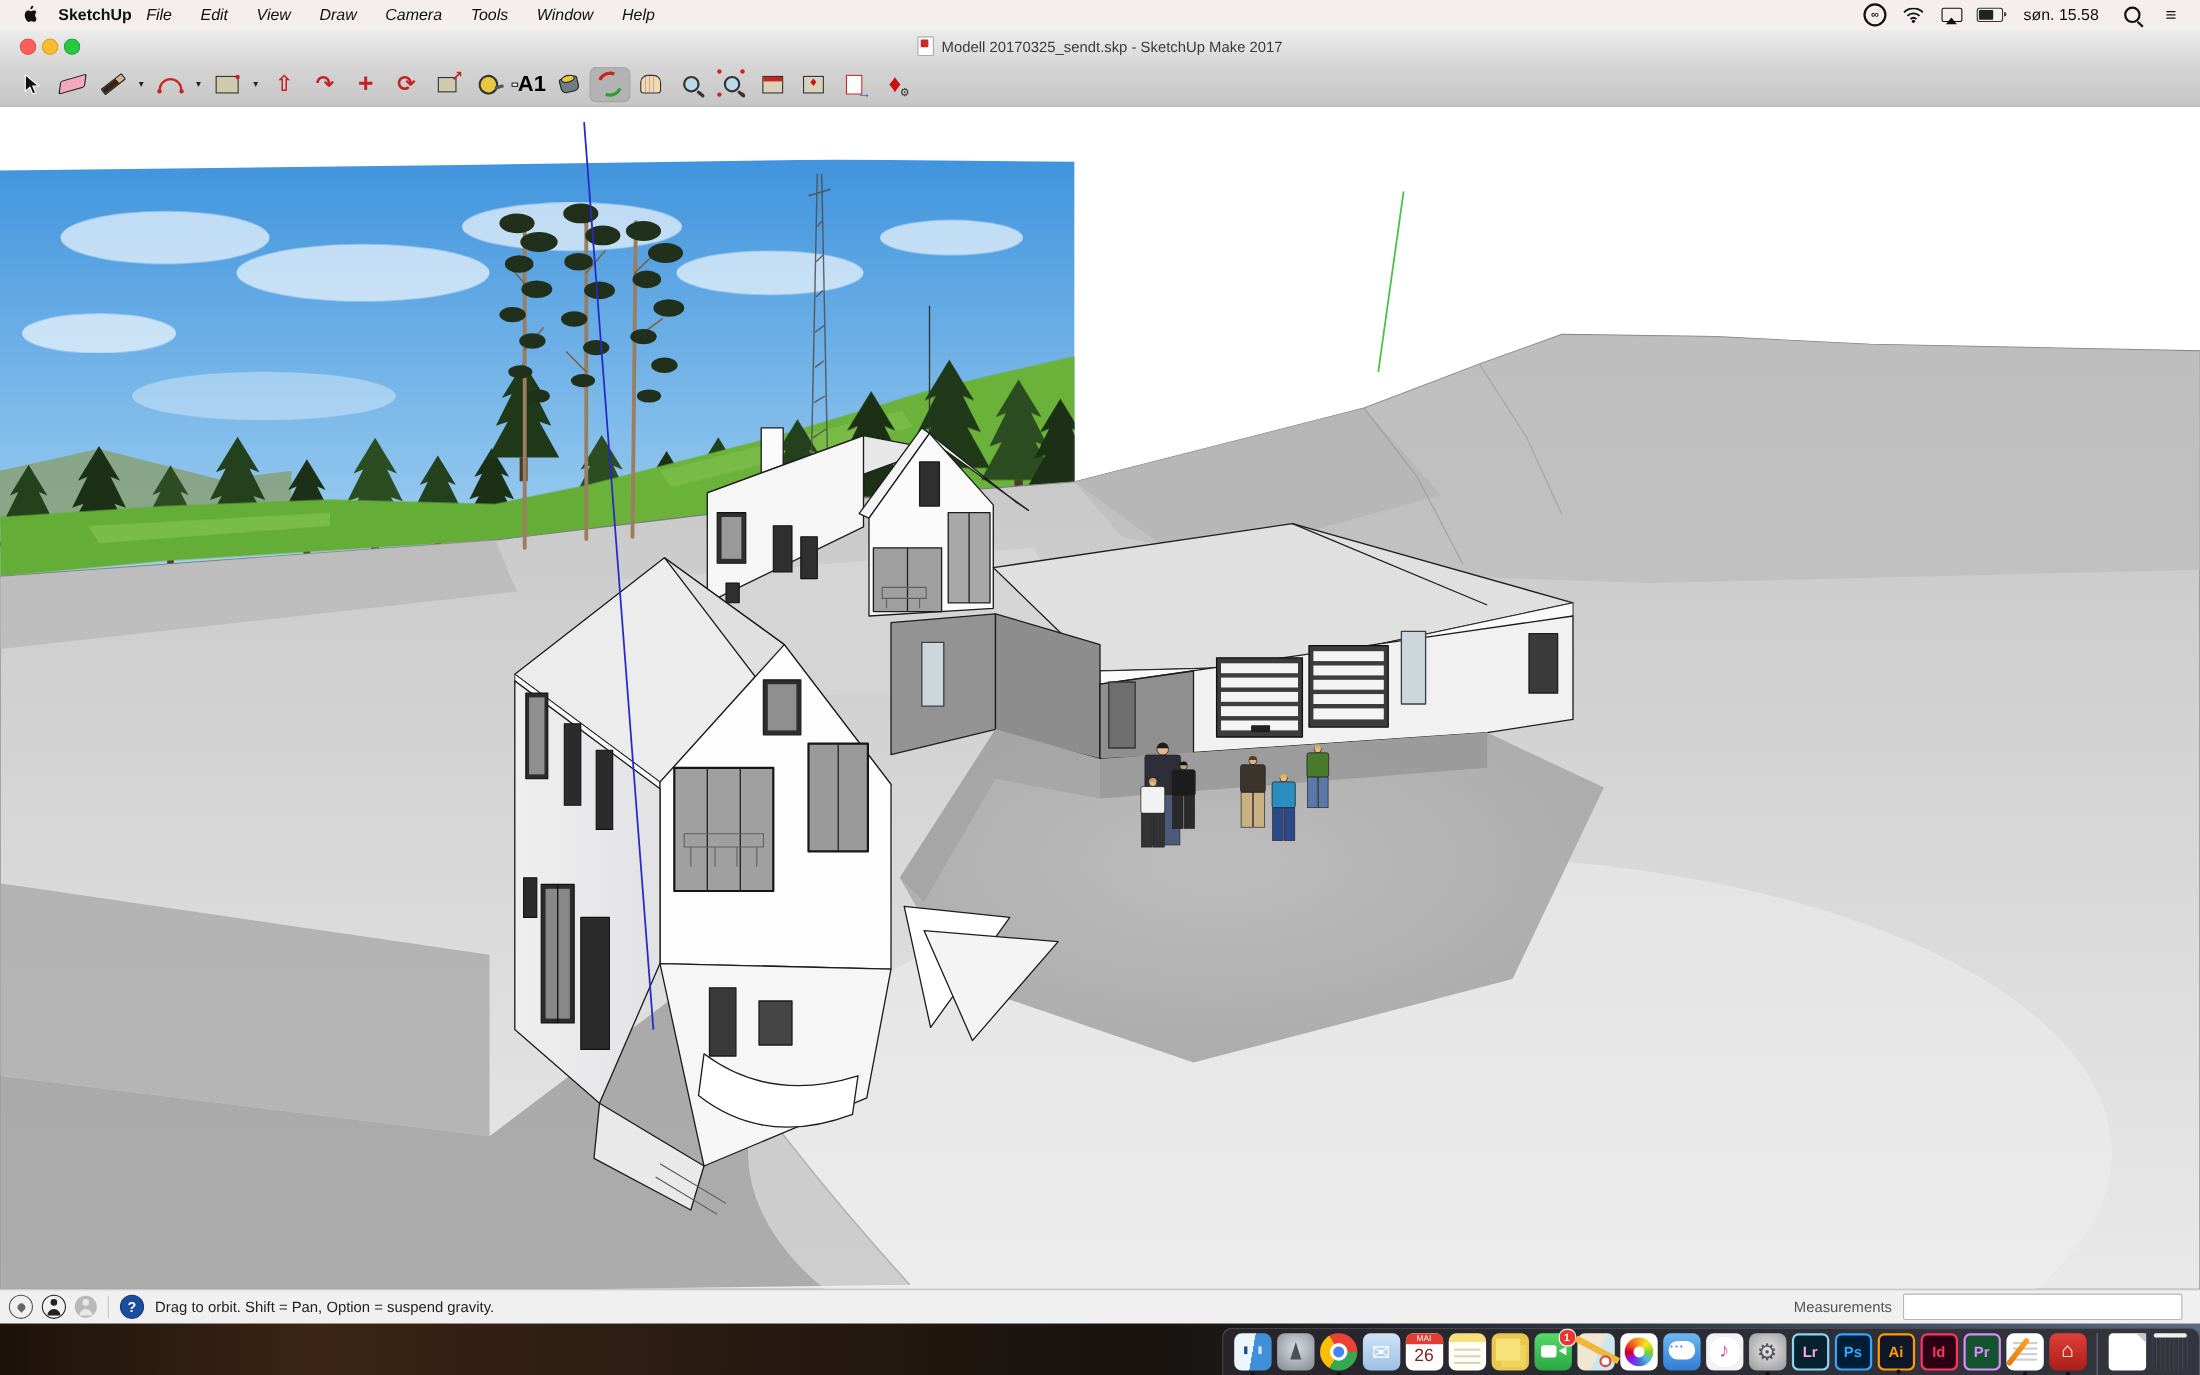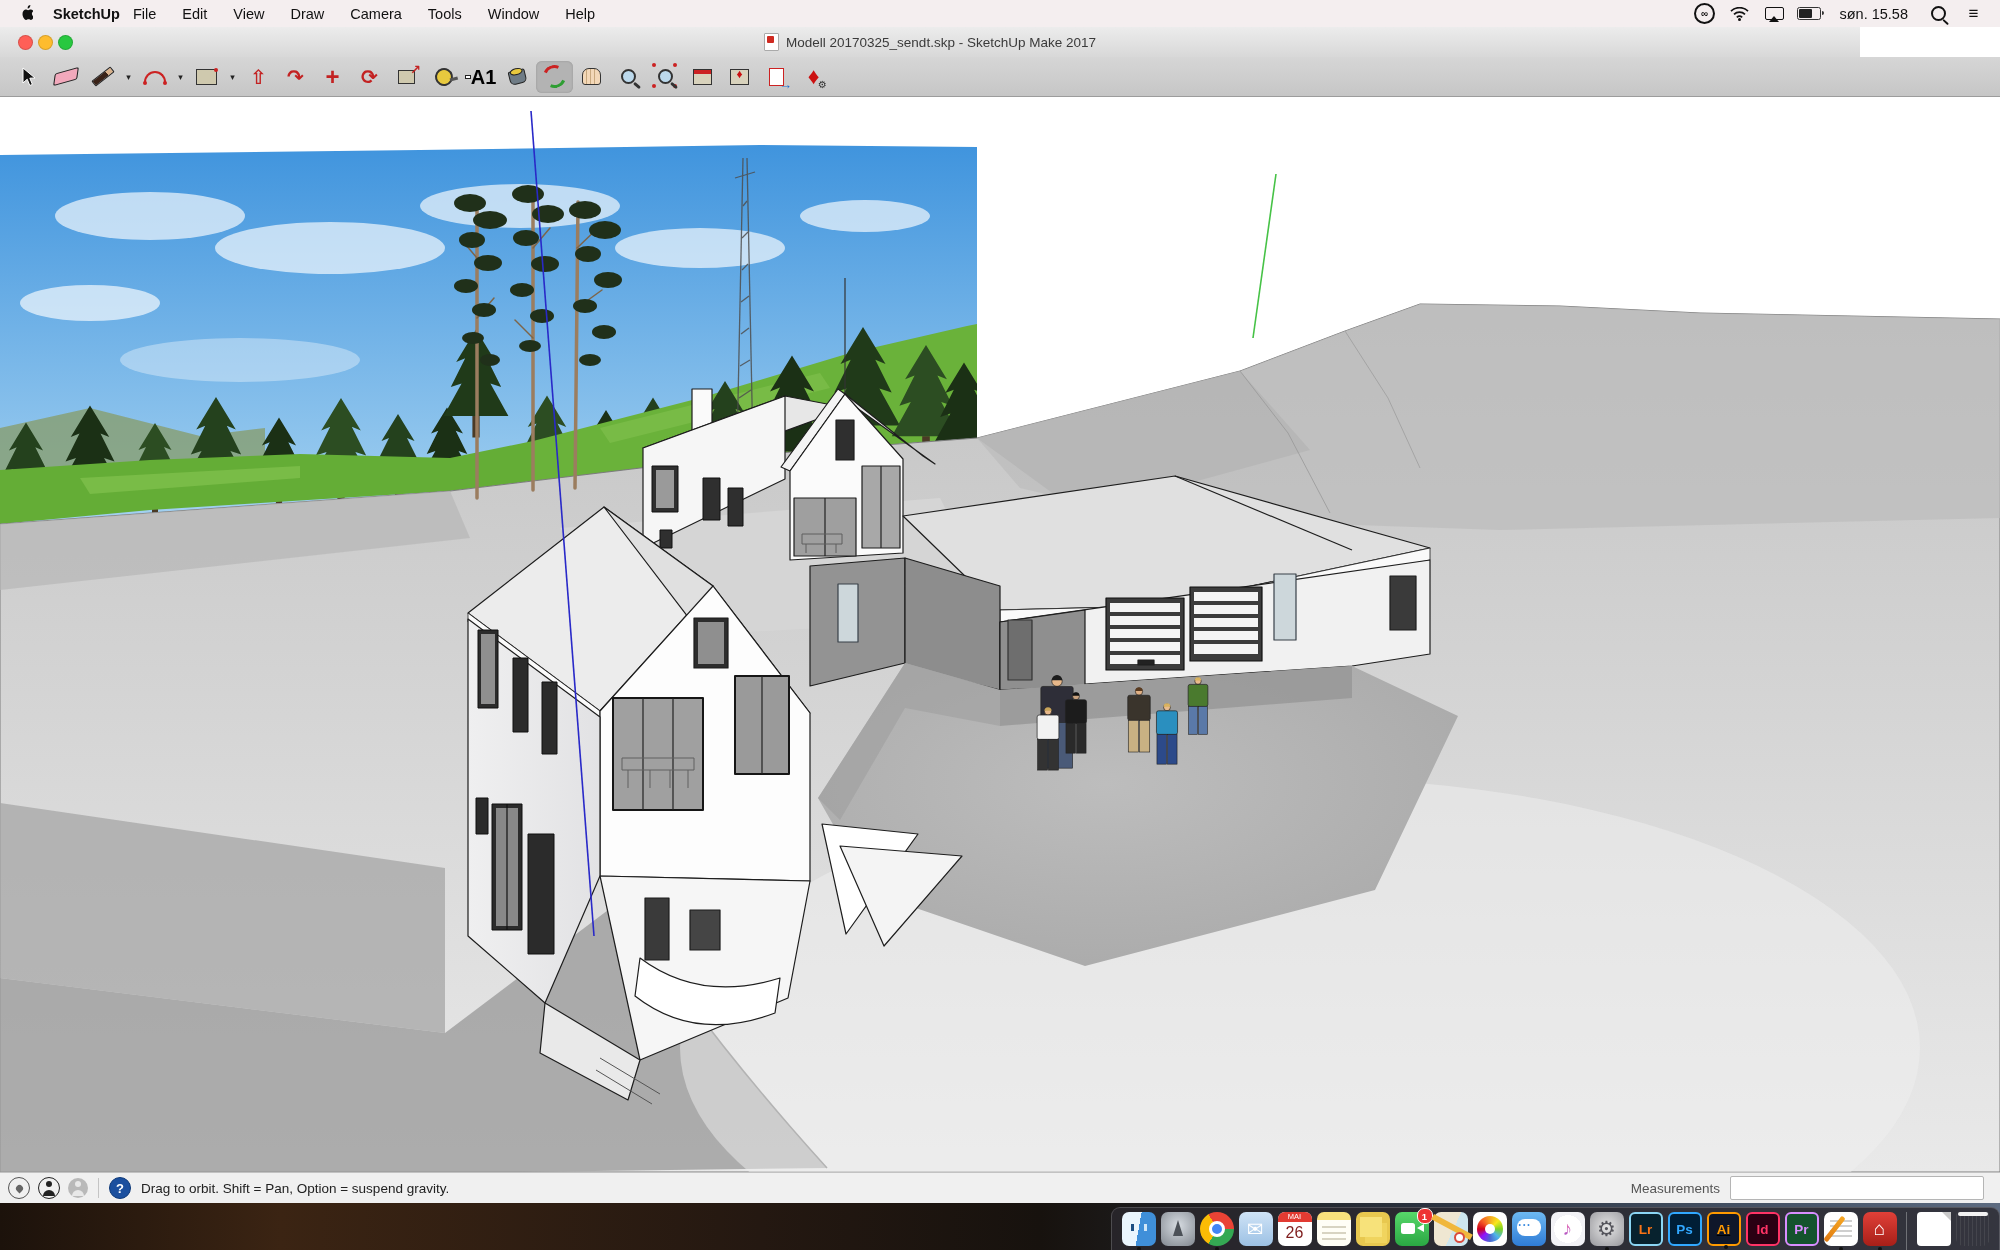--- a/index.html
+++ b/index.html
@@ -19,21 +19,21 @@
     border-right:5px solid transparent;border-bottom:6px solid #111;}
   .bat{width:22px;height:11px;border:1.4px solid #333;border-radius:2.5px;position:relative;background:#f4eeef;}
   .bat::before{content:"";position:absolute;left:1px;top:1px;bottom:1px;width:55%;background:#222;border-radius:1px;}
   .bat::after{content:"";position:absolute;right:-4px;top:2.5px;width:2.5px;height:4px;background:#333;border-radius:0 2px 2px 0;}
   .clock{font-size:14.5px;padding:0 8px;}
   .spot{width:11px;height:11px;border:2px solid #111;border-radius:50%;position:relative;}
   .spot::after{content:"";position:absolute;right:-5px;bottom:-4px;width:7px;height:2.4px;background:#111;
     transform:rotate(42deg);border-radius:2px;}
   .nc-ico{font-size:17px;font-weight:700;letter-spacing:-1px;}
   
-  #titlebar{position:absolute;top:27px;left:0;width:1860px;height:30px;
+  #titlebar{position:absolute;top:27px;left:0;width:2000px;height:30px;
     background:linear-gradient(#ececec,#d8d8d8);border-bottom:1px solid #bcbcbc;z-index:40;}
   .tl{position:absolute;top:8px;width:13px;height:13px;border-radius:50%;}
   #title{position:absolute;top:0;width:100%;height:30px;display:flex;align-items:center;justify-content:center;
     gap:7px;font-size:13.5px;color:#3a3a3a;}
   .proxy{width:13px;height:16px;background:#fff;border:1px solid #aaa;border-radius:1px;position:relative;}
   .proxy::after{content:"";position:absolute;left:1.5px;top:2px;width:7px;height:7px;background:#cf2a21;border-radius:1px;}
   #toolbar{position:absolute;top:57px;left:0;width:2000px;height:40px;
     background:linear-gradient(#d6d6d6,#c6c6c6);border-bottom:1px solid #9c9c9c;z-index:40;
     display:flex;align-items:center;padding-left:10px;box-sizing:border-box;}
   .tool{width:37px;height:32px;display:flex;align-items:center;justify-content:center;position:relative;}
@@ -165,21 +165,21 @@
 </head>
 <body>
 
 <div id="menubar">
   <span class="apple">
     <svg width="15" height="17" viewBox="0 0 15 17">
         <path fill="#111" d="M10.2 1.1c.8-1 2.1-1.1 2.1-1.1s.2 1.3-.7 2.4c-.8 1-1.9 1-1.9 1s-.3-1.2.5-2.3zM7.6 4.6c1 0 1.7.6 2.5.6.8 0 1.6-.6 2.7-.6 1 0 2.1.6 2.7 1.5-2.4 1.4-2 4.6.4 5.6-.5 1.5-1.7 3.2-3 3.2-.9 0-1.2-.6-2.3-.6-1.2 0-1.6.6-2.4.6-1.3 0-2.9-2.1-3.4-4C3.9 8.3 5.2 4.6 7.6 4.6z"></path>
       </svg>
   </span>
   <span class="appname">SketchUp</span>
-  <span id="menus" style="display:flex;">
+  <span id="menus" style="display:flex;font-style:italic;">
       <span class="menu-item">File</span>
       <span class="menu-item">Edit</span>
       <span class="menu-item">View</span>
       <span class="menu-item">Draw</span>
       <span class="menu-item">Camera</span>
       <span class="menu-item">Tools</span>
       <span class="menu-item">Window</span>
       <span class="menu-item">Help</span>
     </span>
   <span id="menu-right">
@@ -637,21 +637,21 @@
       </div>
       <div class="dicon dk-maps"></div>
       <div class="dicon dk-photos"></div>
       <div class="dicon dk-messages"></div>
       <div class="dicon dk-itunes"></div>
       <div class="dicon dk-prefs">
         <span class="gly">⚙</span>
         <span class="dot"></span>
       </div>
       <div class="dicon dk-adobe" style="background: rgb(7, 34, 46); border-color: rgb(139, 214, 244);">
-        <span class="lbl" style="color: #f97316;">Lr</span>
+        <span class="lbl" style="color: #f9a8d4;">Lr</span>
       </div>
       <div class="dicon dk-adobe" style="background: rgb(0, 30, 54); border-color: rgb(49, 168, 255);">
         <span class="lbl" style="color: rgb(49, 168, 255);">Ps</span>
       </div>
       <div class="dicon dk-adobe" style="background: #0f172a; border-color: rgb(255, 154, 0); text-decoration: underline;">
         <span class="lbl" style="color: rgb(255, 154, 0);">Ai</span>
         <span class="dot"></span>
       </div>
       <div class="dicon dk-adobe" style="background: rgb(43, 0, 19); border-color: rgb(255, 51, 102);">
         <span class="lbl" style="color: rgb(255, 51, 102);">Id</span>

